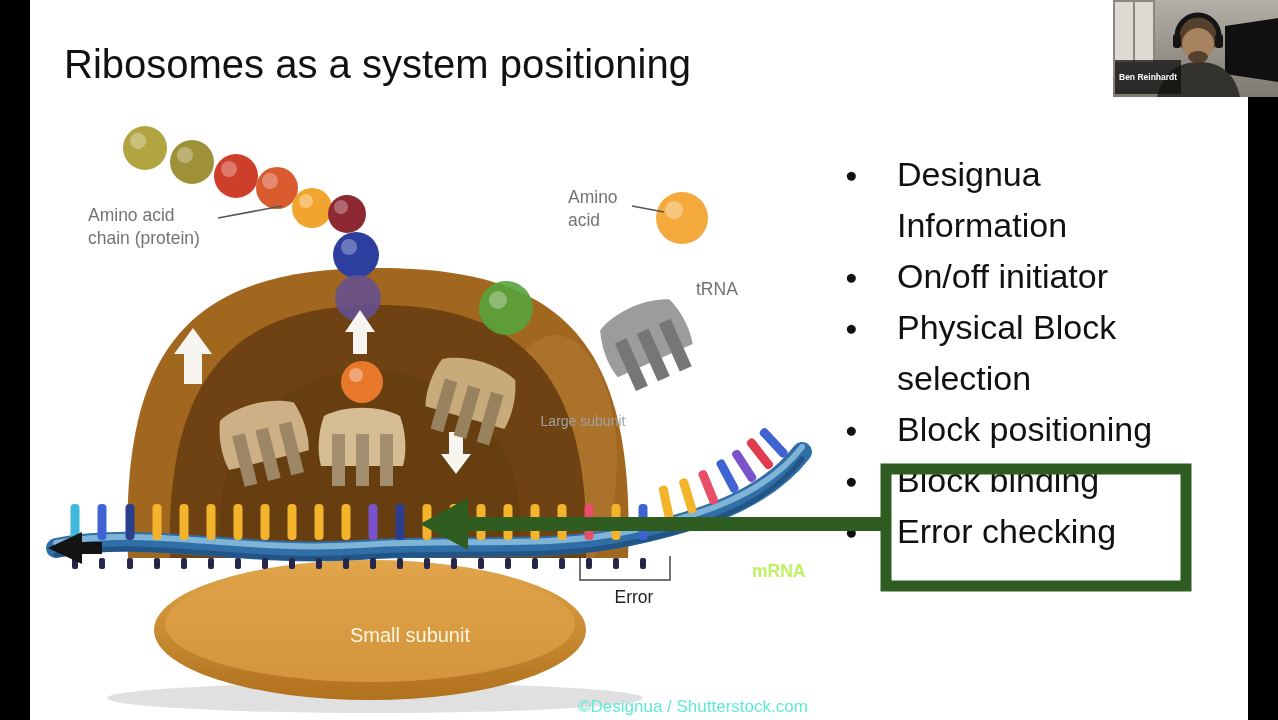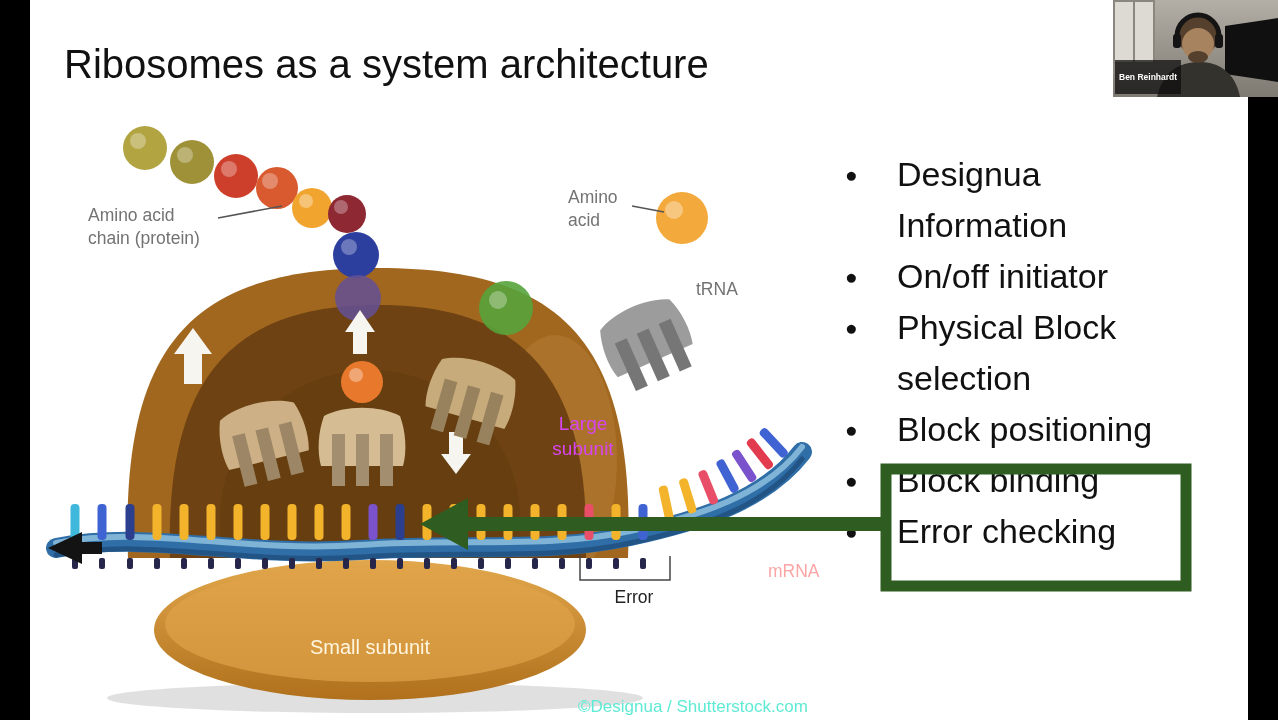--- a/index.html
+++ b/index.html
@@ -13,45 +13,45 @@
   .bullets{position:absolute;left:838px;top:149px;width:392px;margin:0;padding:0;list-style:none;z-index:20;}
   .bullets li{display:flex;font-size:34px;line-height:51px;color:#111;}
   .bullets .dot{flex:0 0 59px;width:59px;font-size:21px;padding-left:7px;box-sizing:border-box;}
   .bullets .txt{max-width:322px;}
   .diagram{position:absolute;left:30px;top:100px;width:810px;height:620px;z-index:10;}
   .diagram svg{position:absolute;left:0;top:0;}
   .dlabel{position:absolute;color:#737373;font-size:17.5px;line-height:1.3;}
   .lbl-amino-chain{left:58px;top:104px;width:125px;}
   .lbl-amino-acid{left:538px;top:86px;width:62px;}
   .lbl-trna{left:666px;top:178px;}
-  .lbl-large{left:508px;top:312px;width:90px;text-align:center;font-size:19px;color:#d946ef;}
+  .lbl-large{left:508px;top:312px;width:90px;text-align:center;font-size:14px;color:#a3a3a3;}
   .lbl-codon{left:562px;top:486px;width:84px;text-align:center;color:#222;}
-  .lbl-mrna{left:738px;top:460px;color:#fca5a5;}
-  .lbl-small{left:240px;top:522px;width:200px;text-align:center;font-size:20px;color:#fff6e0;margin-top:12px;}
+  .lbl-mrna{left:722px;top:460px;color:#bef264;font-weight:bold;}
+  .lbl-small{left:240px;top:522px;width:200px;text-align:right;font-size:20px;color:#fff6e0;}
   .lbl-credit{left:548px;top:596px;font-size:17px;color:#5eead4;}
   .annot{position:absolute;left:0;top:0;z-index:50;pointer-events:none;}
   .webcam{position:absolute;left:1113px;top:0;width:165px;height:97px;z-index:60;overflow:hidden;background:#8d8981;}
   .webcam svg{position:absolute;left:0;top:0;}
   .name-tag{position:absolute;left:2px;bottom:3px;background:rgba(15,15,15,.75);color:#fff;
             font-size:8.5px;font-weight:bold;padding:12px 4px;line-height:1.2;}
   
   .pY{fill:#f3b42c}.pN{fill:#2b3f8e}.pB{fill:#3f63d2}.pC{fill:#3fb8dc}
   .pP{fill:#e94e68}.pV{fill:#7a52cc}.pR{fill:#e33b4e}
   .stub{fill:#26264a}
 </style>
 </head>
 <body>
 
 <div class="stage">
 
   <div class="slide"></div>
   <div class="bar bar-left"></div>
   <div class="bar bar-right"></div>
 
-  <div class="page-title">Ribosomes as a system architecture</div>
+  <div class="page-title">Ribosomes as a system positioning</div>
 
   <div class="diagram">
     <svg width="810" height="620" viewBox="0 0 810 620">
       <defs>
         <clipPath id="domeClip">
             <path d="M 98 458 C 90 240 165 168 348 168 C 531 168 606 240 598 458 Z"></path>
           </clipPath>
         <linearGradient id="ssGrad" x1="0" y1="0" x2="0" y2="1">
           <stop offset="0" stop-color="#e2a74c"></stop>
             <stop offset="1" stop-color="#b0701c"></stop>

